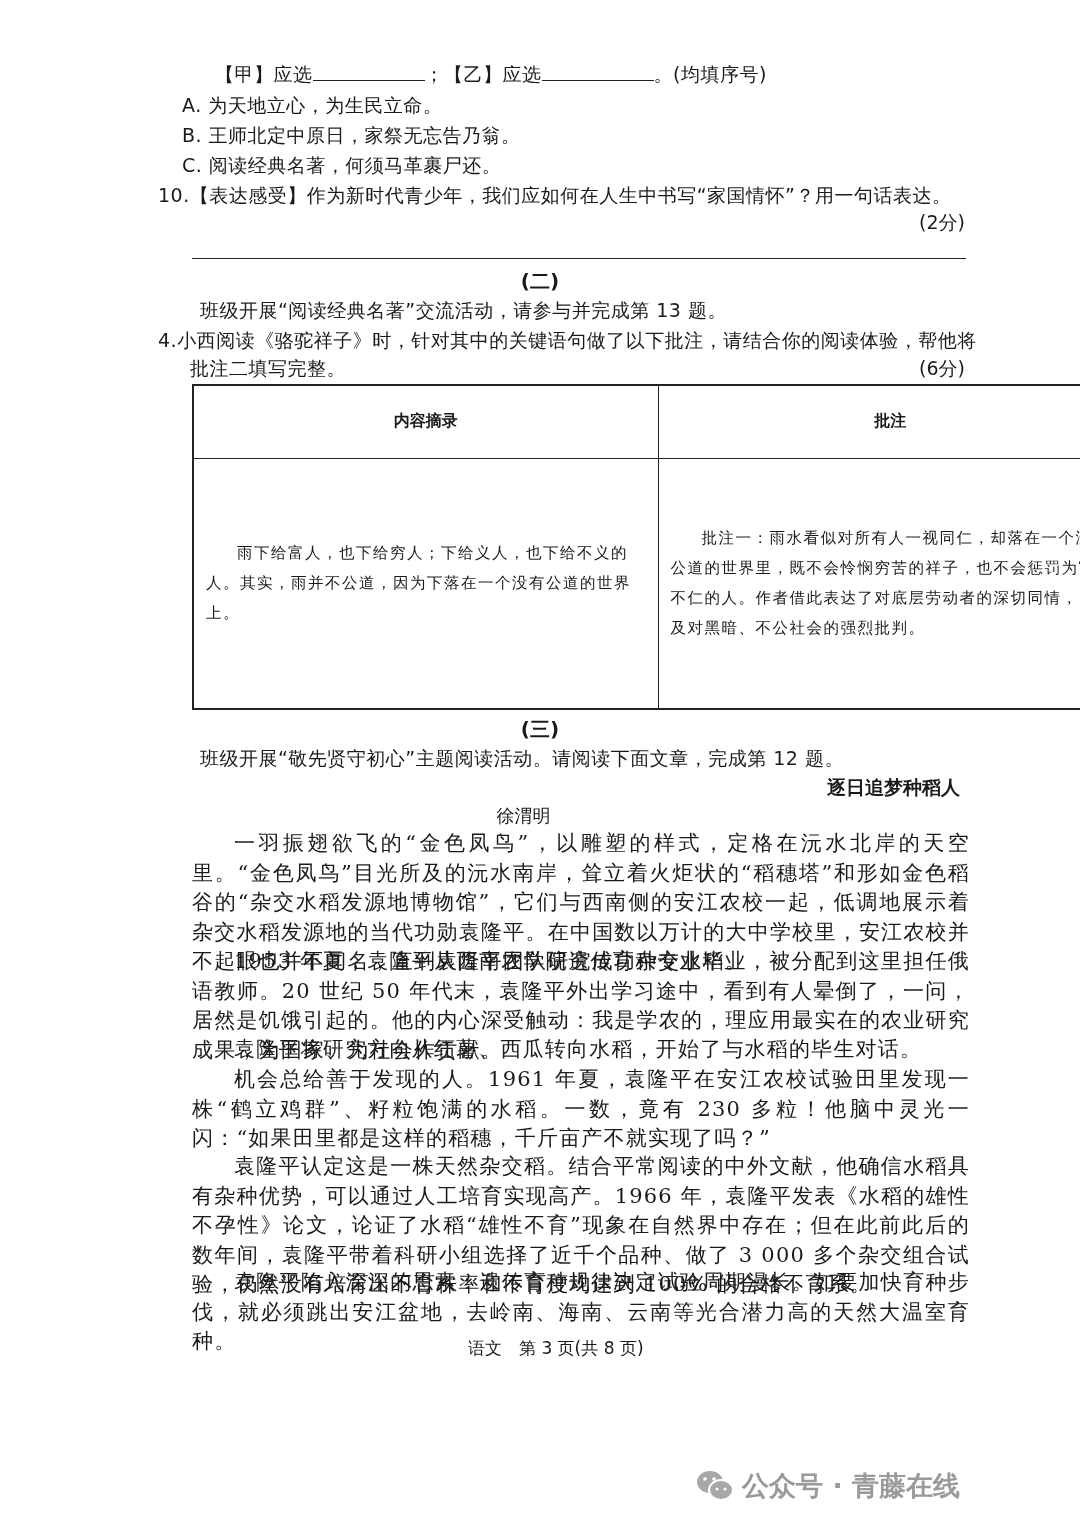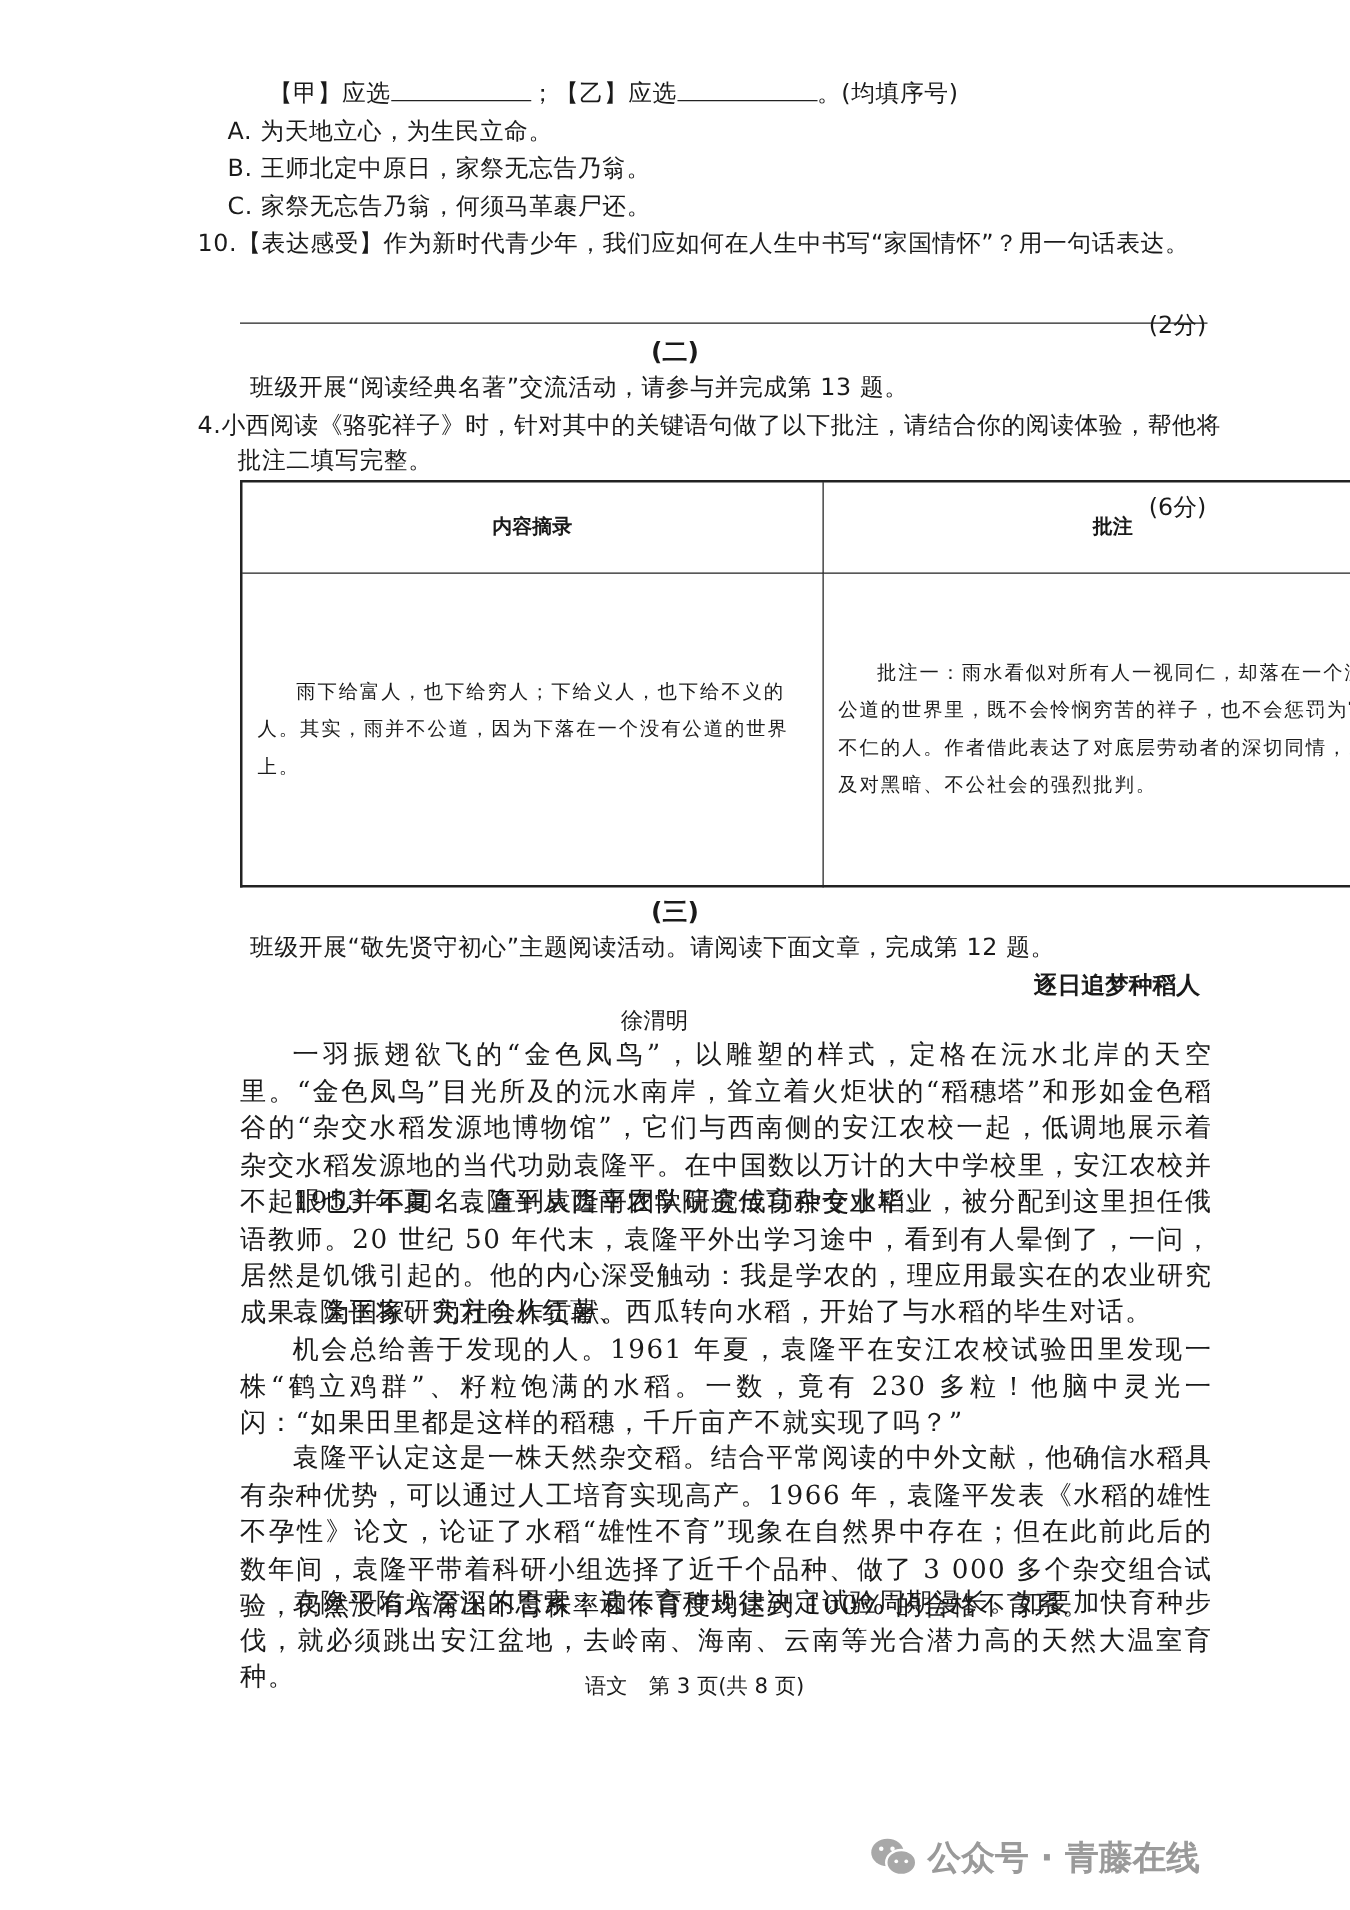--- a/index.html
+++ b/index.html
@@ -5,21 +5,21 @@
   html, body { margin: 0; padding: 0; background: #ffffff; }
   body {
     width: 1080px; height: 1528px; position: relative; overflow: hidden;
     font-family: "DejaVu Serif", "Liberation Serif", serif;
     color: #1a1a1a;
   }
   .abs { position: absolute; }
   .line { position: absolute; font-size: 19px; line-height: 24px; white-space: nowrap; letter-spacing: 0.5px; }
   .sans { font-family: "DejaVu Sans", "Liberation Sans", sans-serif; }
   .blank { display: inline-block; border-bottom: 1.5px solid #222; height: 18px; vertical-align: baseline; }
-  .score { position: absolute; font-size: 19px; right: 115px; margin-top: 37px; }
+  .score { position: absolute; font-size: 19px; right: 115px; }
   .section-title { position: absolute; left: 0; width: 1080px; text-align: center; font-size: 20px; font-weight: bold; margin-left: 75px; }
   table.notes {
     position: absolute; left: 192px; top: 384px; width: 932px; height: 326px;
     border-collapse: collapse; border: 2px solid #222;
     font-family: "DejaVu Serif", serif;
   }
   table.notes th { border: 1.5px solid #222; height: 34px; font-size: 16px; font-weight: bold; font-family: "DejaVu Sans", sans-serif; }
   table.notes td { border: 1.5px solid #222; vertical-align: middle; padding: 0 12px; font-size: 15.5px; line-height: 30px; letter-spacing: 1.5px; }
   .cell-text { text-indent: 2em; }
   .ans-line { border-bottom: 1.5px solid #222; height: 28px; }
@@ -29,21 +29,21 @@
   .watermark { position: absolute; top: 1468px; left: 696px; display: flex; align-items: center; gap: 8px; color: #9a9a9a; font-size: 27px; font-family: "DejaVu Sans", sans-serif; font-weight: bold; }
 </style>
 </head>
 <body>
 
 <div class="line sans" style="top:62px; left:215px;">
   <span>【甲】应选</span><span class="blank" style="width:112px"></span><span>；【乙】应选</span><span class="blank" style="width:112px"></span><span>。(均填序号)</span>
 </div>
 <div class="line sans" style="top:93px; left:182px;">A. 为天地立心，为生民立命。</div>
 <div class="line sans" style="top:123px; left:182px;">B. 王师北定中原日，家祭无忘告乃翁。</div>
-<div class="line sans" style="top:153px; left:182px;">C. 家祭无忘告乃翁，何须马革裹尸还。</div>
+<div class="line sans" style="top:153px; left:182px;">C. 阅读经典名著，何须马革裹尸还。</div>
 
 <div class="line sans" style="top:183px; left:158px;">
   <span>10.</span><span>【表达感受】作为新时代青少年，我们应如何在人生中书写“家国情怀”？用一句话表达。</span>
 </div>
 <div class="score sans" style="top:210px;">(2分)</div>
 <div class="abs" style="top:258px; left:192px; width:774px; border-bottom:1.5px solid #222;"></div>
 
 <div class="section-title sans" style="top:268px; left:-75px;">(二)</div>
 <div class="line sans" style="top:298px; left:200px;">班级开展“阅读经典名著”交流活动，请参与并完成第 13 题。</div>
 <div class="line sans" style="top:328px; left:158px;">

